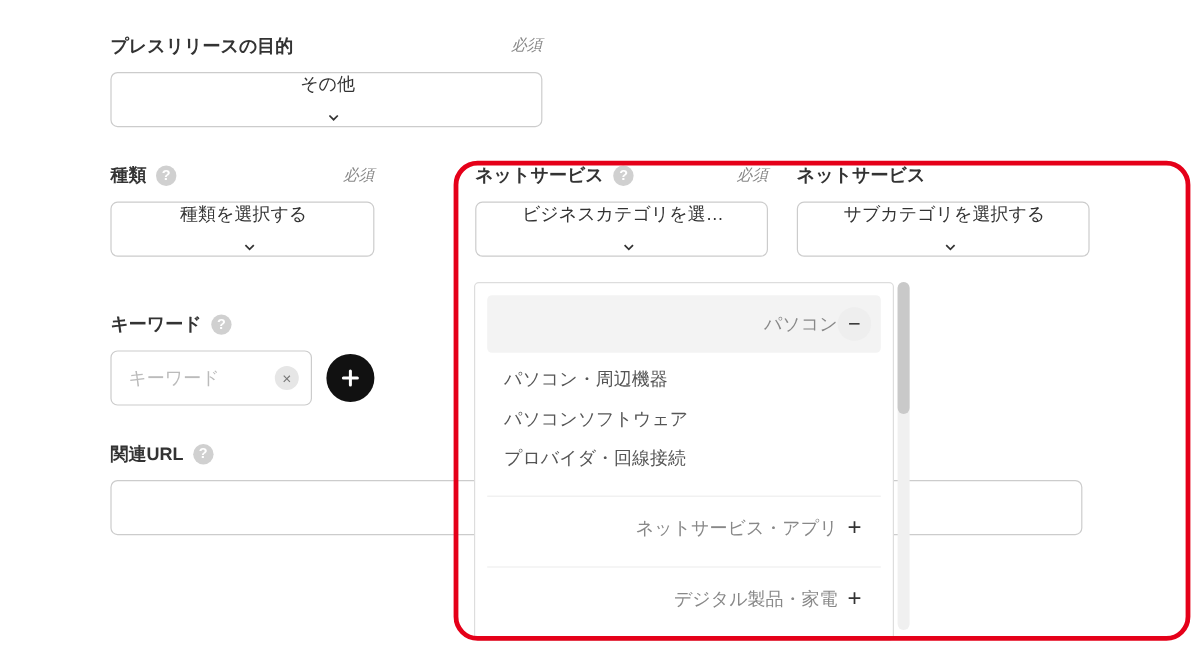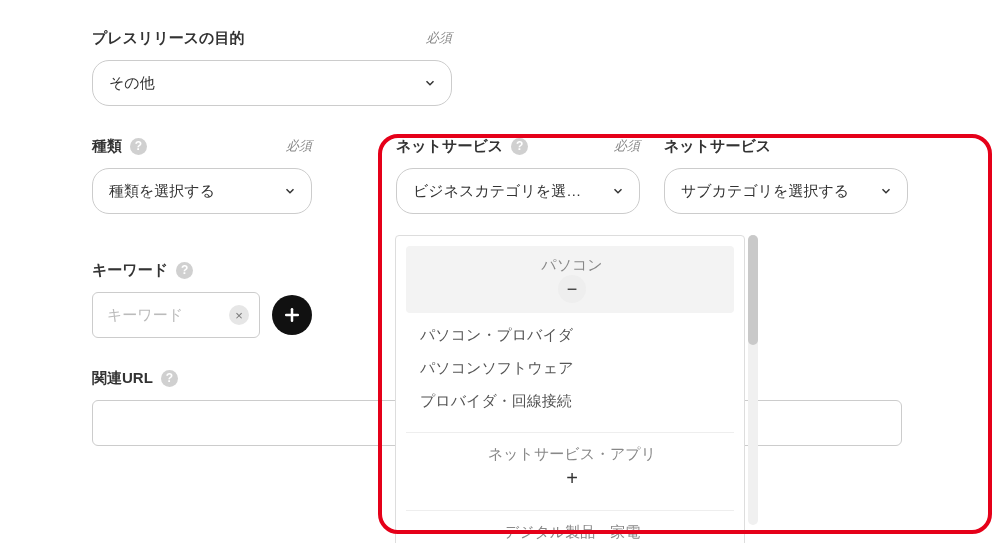--- a/index.html
+++ b/index.html
@@ -51,27 +51,28 @@
   .required-badge {
     font-size: 13px;
     color: #888;
     margin-left: auto;
     padding-left: 30px;
     font-style: italic;
   }
   .select-box {
     background: #fff;
     border: 1px solid #ccc;
-    border-radius: 17px;
+    border-radius: 6px;
     height: 46px;
     display: flex;
     align-items: center;
     justify-content: space-between;
     padding: 0 14px 0 16px;
     cursor: pointer;
+    flex-direction: column;
   }
   .select-value {
     font-size: 15px;
     white-space: nowrap;
     overflow: hidden;
     text-overflow: ellipsis;
   }
   .chevron {
     flex-shrink: 0;
     margin-left: 10px;
@@ -185,21 +186,20 @@
 
   .cat-group { margin-bottom: 8px; }
   .cat-group-hdr {
     display: flex;
     align-items: center;
     justify-content: flex-end;
     background: #f3f3f3;
     border-radius: 4px;
     padding: 10px 8px 10px 12px;
     cursor: pointer;
-    flex-direction: column;
   }
   .cat-group-hdr.plain { background: transparent; }
   .cat-group-title {
     color: #888;
     font-size: 15px;
   }
   .expand-btn {
     width: 28px; height: 28px;
     border-radius: 50%;
     background: #eee;
@@ -331,21 +331,21 @@
 
 <div class="cat-panel-wrap">
   <div class="cat-panel">
 
     <div class="cat-group">
       <div class="cat-group-hdr">
         <span class="cat-group-title">パソコン</span>
         <span class="expand-btn">−</span>
       </div>
       <div class="cat-items">
-        <div class="cat-item">パソコン・プロバイダ</div>
+        <div class="cat-item">パソコン・周辺機器</div>
         <div class="cat-item">パソコンソフトウェア</div>
         <div class="cat-item">プロバイダ・回線接続</div>
       </div>
     </div>
     <div class="sep"></div>
 
     <div class="cat-group">
       <div class="cat-group-hdr plain">
         <span class="cat-group-title">ネットサービス・アプリ</span>
         <span class="expand-btn plain">+</span>

